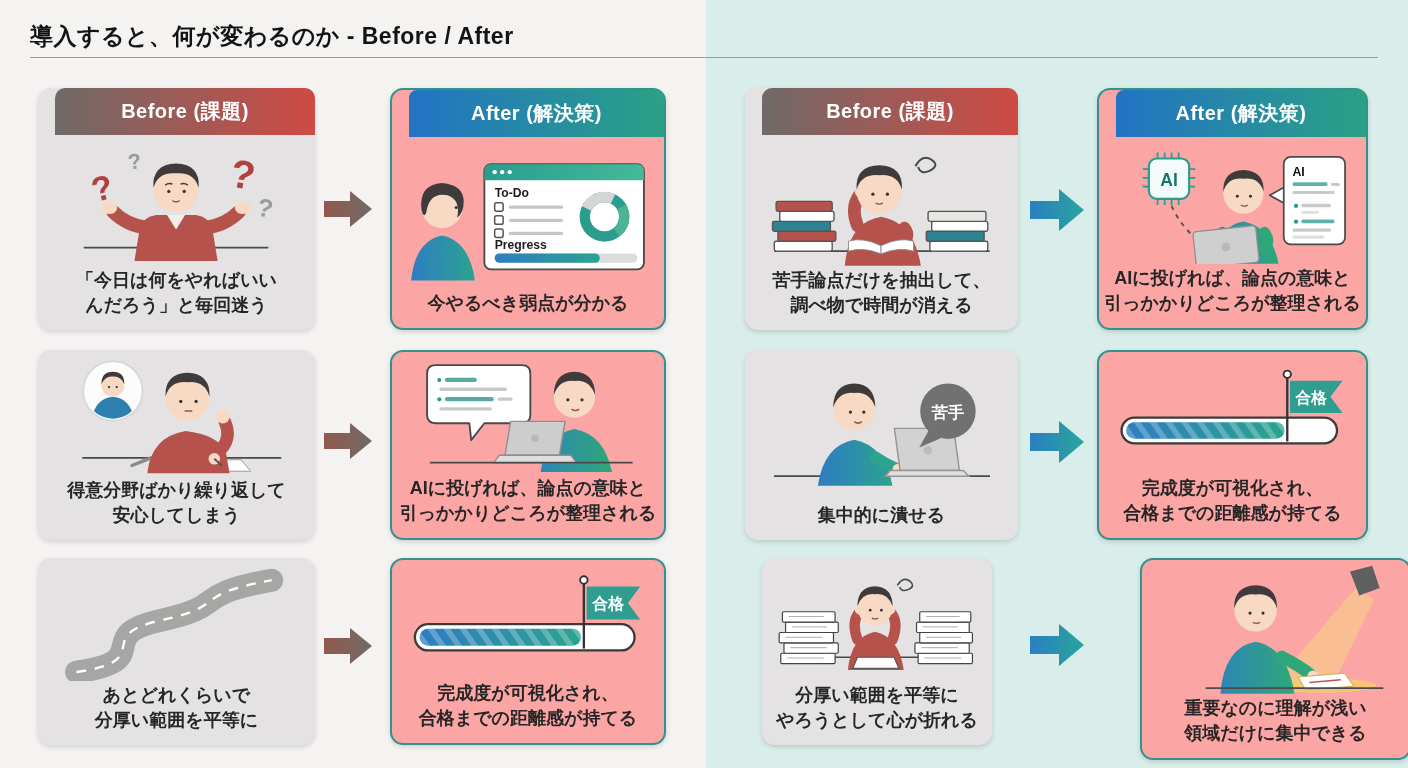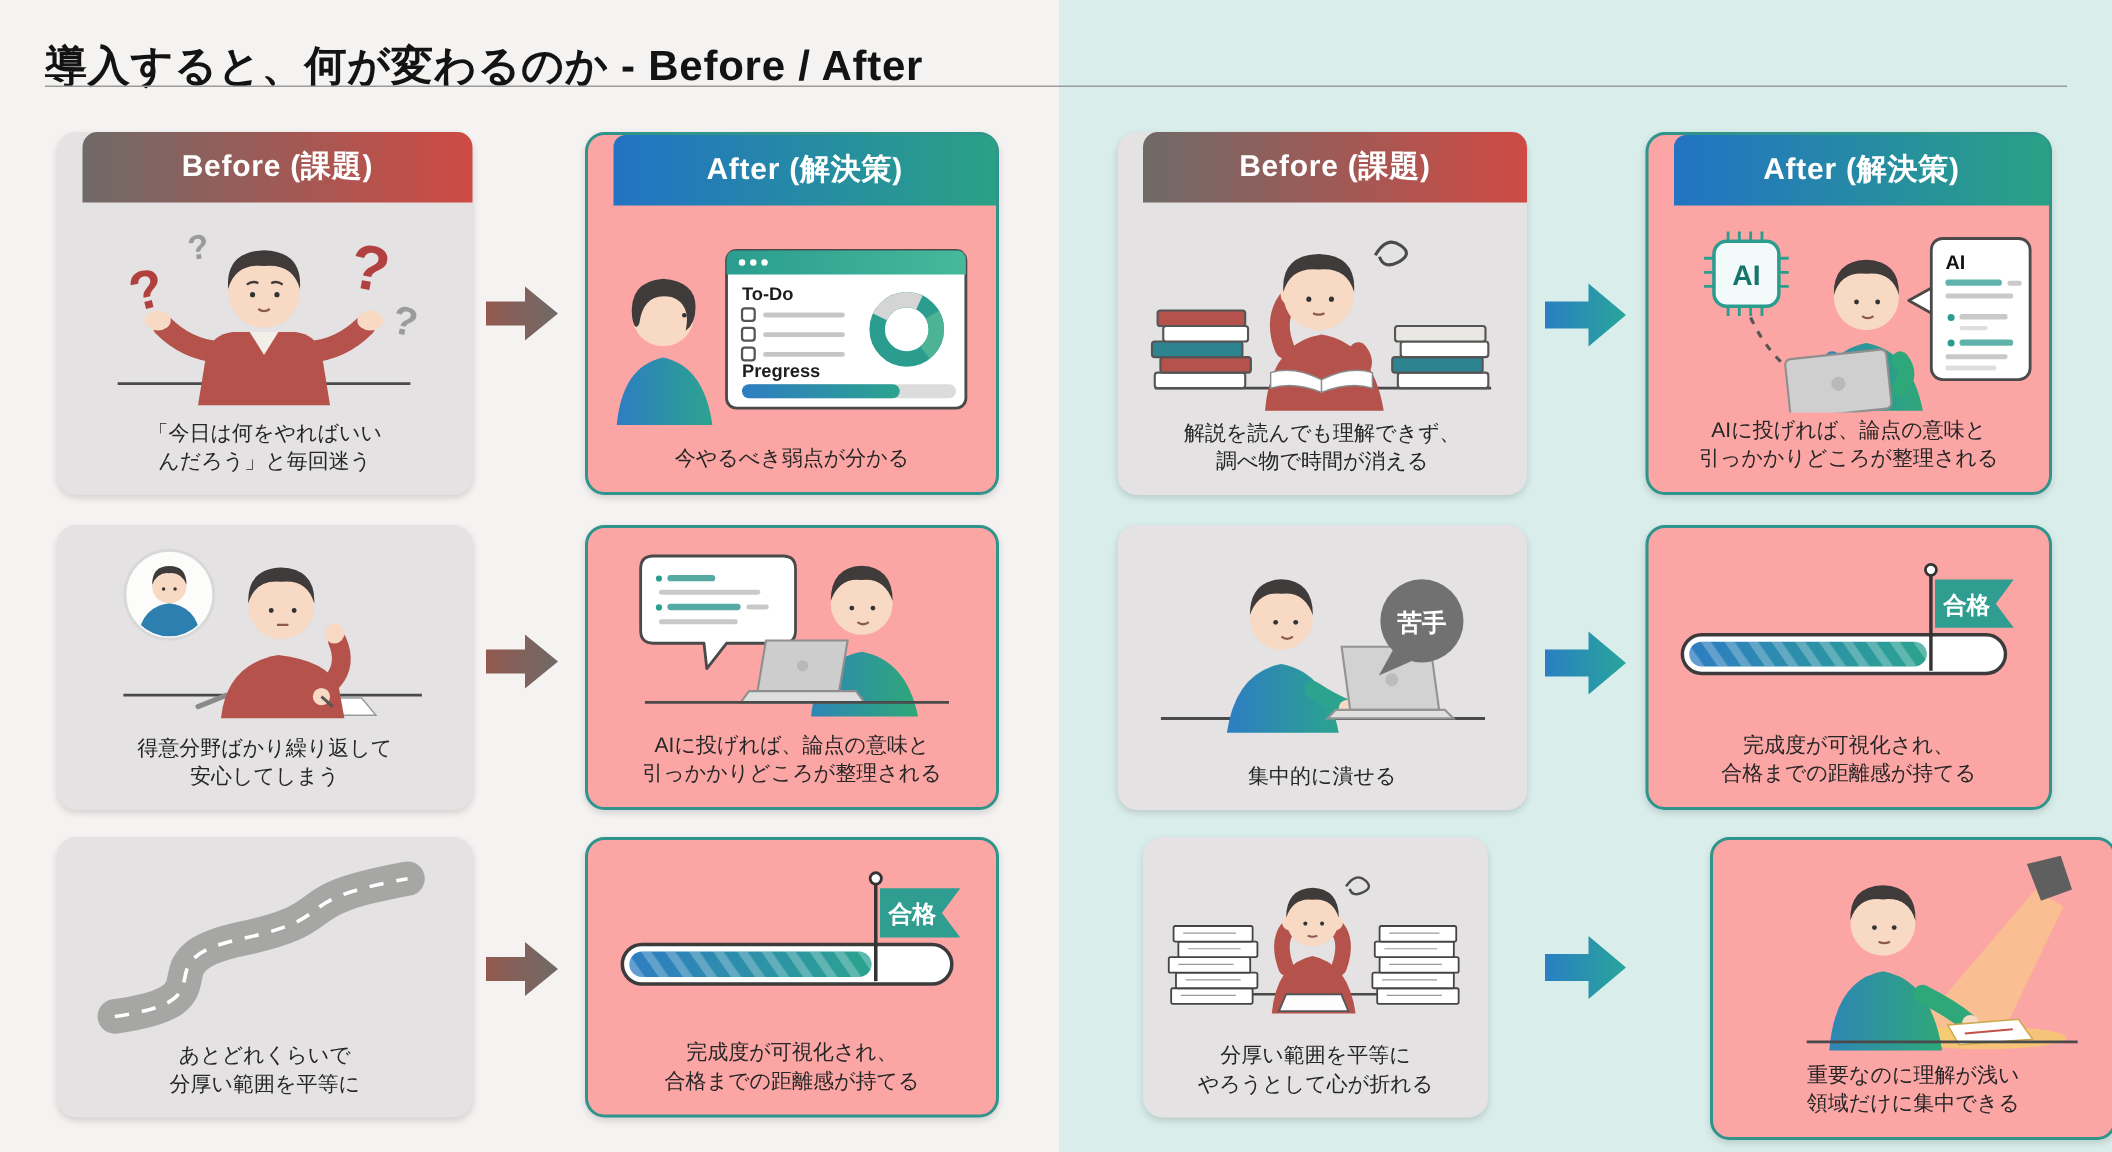--- a/index.html
+++ b/index.html
@@ -1,31 +1,31 @@
 <!DOCTYPE html>
 <html><head>
 <meta charset="utf-8">
 <style>
   html,body{margin:0;padding:0;background:#ccc;}
   .slide{position:relative;width:1408px;height:768px;overflow:hidden;
     background:#f4f3f1;font-family:"Liberation Sans",sans-serif;}
   .bg-right{position:absolute;left:706px;top:0;width:702px;height:768px;background:#d9edea;}
-  .page-title{position:absolute;left:30px;top:6px;font-size:28px;font-weight:800;color:#131313;letter-spacing:.5px;white-space:nowrap;}
+  .page-title{position:absolute;left:30px;top:6px;font-size:23px;font-weight:800;color:#131313;letter-spacing:.5px;white-space:nowrap;}
   .title-rule{position:absolute;left:30px;top:57px;width:1348px;height:1px;background:#9b9b9b;}
   .card{position:absolute;border-radius:13px;display:flex;flex-direction:column;box-sizing:border-box;
     box-shadow:0 2px 5px rgba(0,0,0,.14);}
   .card.before{background:#e4e2e2;}
   .card.after{background:#fca5a5;border:2.5px solid #2f948c;}
   .card-header{flex:0 0 47px;height:47px;line-height:47px;text-align:center;color:#fff;
     font-weight:800;font-size:20px;border-radius:10px 10px 0 0;letter-spacing:.5px;margin-left:17px;}
   .header-before{background:linear-gradient(90deg,#6f6a68,#cf4a44);}
   .header-after{background:linear-gradient(90deg,#2273c4,#2aa185);border-radius:8px 8px 0 0;}
   .illus{flex:1 1 auto;min-height:0;display:flex;align-items:center;justify-content:center;padding:4px 6px 0;}
   .illus svg{width:100%;height:100%;}
-  .caption{flex:0 0 auto;text-align:center;font-weight:400;font-size:14px;line-height:1.4;
+  .caption{flex:0 0 auto;text-align:center;font-weight:700;font-size:18px;line-height:1.4;
     color:#262626;padding:2px 4px 12px;}
   .caption span{display:block;}
   .arrow{position:absolute;}
   svg text{font-family:"Liberation Sans",sans-serif;}
 </style>
 </head>
 <body>
 
 <div class="slide">
   <div class="bg-right"></div>
@@ -272,21 +272,21 @@
         <path d="M111 56 Q109 30 136 29 Q163 30 161 56 Q156 38 136 40 Q116 38 111 56 Z" fill="#3f3b3a"></path>
         <circle cx="129" cy="61" r="1.8" fill="#333"></circle>
           <circle cx="145" cy="61" r="1.8" fill="#333"></circle>
         <path d="M132 71 q4 2 8 0" stroke="#8c5a4c" stroke-width="1.6" fill="none"></path>
         <path d="M138 118 Q118 108 102 113 L102 124 Q118 119 138 127 Z" fill="#fff" stroke="#8a8a8a"></path>
         <path d="M138 118 Q158 108 174 113 L174 124 Q158 119 138 127 Z" fill="#fff" stroke="#8a8a8a"></path>
         <path d="M176 30 q8 -14 18 -7 q9 6 -2 12 q-10 5 -13 -4" stroke="#4a4a4a" stroke-width="2.2" fill="none"></path>
       </svg>
     </div>
     <div class="caption">
-      <span>解説を読んでも理解できず、</span>
+      <span>苦手論点だけを抽出して、</span>
       <span>調べ物で時間が消える</span>
     </div>
   </div>
 
   <div class="arrow" style="left:1030px;top:188px;">
     <svg width="54" height="44" viewBox="0 0 54 44">
         <polygon points="0,13 29,13 29,1 54,22 29,43 29,31 0,31" fill="url(#gArrowR)"></polygon>
       </svg>
   </div>
 

